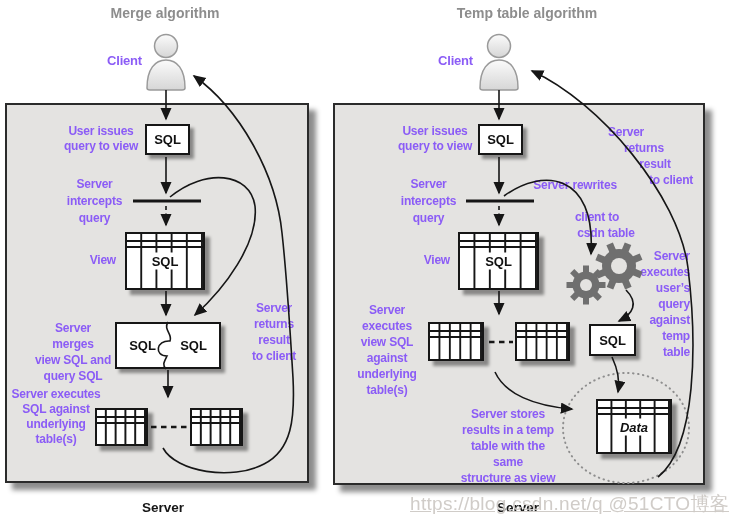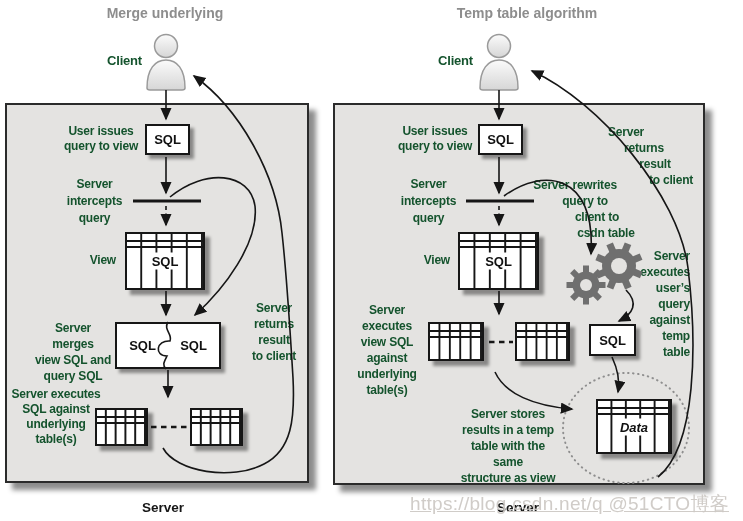--- a/index.html
+++ b/index.html
@@ -2,21 +2,21 @@
 <html><head>
 <meta charset="utf-8">
 <style>
   html,body{margin:0;padding:0;background:#fff;}
   .canvas{position:relative;width:743px;height:521px;background:#fff;overflow:hidden;
           font-family:"Liberation Sans",sans-serif;}
   .title{position:absolute;font-weight:700;font-size:14px;color:#8d8d8d;text-align:center;}
   .caption{position:absolute;font-weight:700;font-size:13.5px;color:#161616;text-align:center;}
   .panel{position:absolute;box-sizing:border-box;background:#e4e3e1;border:2px solid #2b2b2b;
          box-shadow:7px 7px 5px rgba(0,0,0,0.45);}
-  .lbl{position:absolute;font-weight:700;font-size:12px;line-height:15px;color:#14532d;
+  .lbl{position:absolute;font-weight:700;font-size:12px;line-height:15px;color:#8b5cf6;
        text-align:center;white-space:pre-line;letter-spacing:-0.2px;}
   .lh16{line-height:16px;} .lh17{line-height:17px;}
   .tr{text-align:right;}
   .sqlbox{position:absolute;box-sizing:border-box;background:#fff;border:2px solid #161616;
           box-shadow:4px 4px 3px rgba(0,0,0,0.4);display:flex;align-items:center;
           justify-content:center;font-weight:700;font-size:13px;color:#111;}
   .mergebox{justify-content:space-around;}
   .tbl{position:absolute;box-sizing:border-box;background:#fff;border:2px solid #161616;
        box-shadow:5px 5px 3px rgba(0,0,0,0.4);}
   .tbl-cols{position:absolute;top:0;left:0;right:0;bottom:0;
@@ -28,21 +28,21 @@
        background:#fff;padding:1px 5px;font-weight:700;font-size:13px;color:#111;white-space:nowrap;}
   .overlay{position:absolute;left:0;top:0;pointer-events:none;z-index:6;}
   .watermark{position:absolute;top:491px;right:14px;z-index:7;font-size:19px;
        color:rgba(205,201,197,0.95);letter-spacing:0.3px;text-decoration:underline;}
 </style>
 </head>
 <body>
 
 <div class="canvas">
 
-  <div class="title" style="left:10px;top:5px;width:310px;">Merge underlying</div>
+  <div class="title" style="left:10px;top:5px;width:310px;">Merge algorithm</div>
   <div class="title" style="left:377px;top:5px;width:300px;">Temp table algorithm</div>
 
   <div class="lbl tr" style="left:86px;top:53px;width:56px;font-size:13px;">Client</div>
   <div class="lbl tr" style="left:417px;top:53px;width:56px;font-size:13px;">Client</div>
 
   <div class="panel" style="left:5px;top:103px;width:304px;height:380px;"></div>
 
   <div class="lbl" style="left:56px;top:124px;width:90px;">User issues
 query to view</div>
   <div class="sqlbox" style="left:145px;top:124px;width:45px;height:31px;">SQL</div>
@@ -87,21 +87,20 @@
   <div class="panel" style="left:333px;top:103px;width:372px;height:382px;"></div>
 
   <div class="lbl" style="left:390px;top:124px;width:90px;">User issues
 query to view</div>
   <div class="sqlbox" style="left:478px;top:124px;width:45px;height:31px;">SQL</div>
   <div class="lbl lh17" style="left:386px;top:176px;width:85px;">Server
 intercepts
 query</div>
 
   <div class="lbl" style="left:515px;top:178px;width:120px;">Server rewrites</div>
-  <div class="lbl" style="left:525px;top:194px;width:120px;">query to</div>
   <div class="lbl" style="left:537px;top:210px;width:120px;">client to</div>
   <div class="lbl" style="left:546px;top:226px;width:120px;">csdn table</div>
 
   <div class="tbl" style="left:458px;top:232px;width:81px;height:58px;">
     <div class="tbl-cols"></div>
     <div class="tbl-hdr"></div>
     <span class="tbl-lbl">SQL</span>
   </div>
   <div class="lbl tr" style="left:412px;top:253px;width:38px;">View</div>
 

